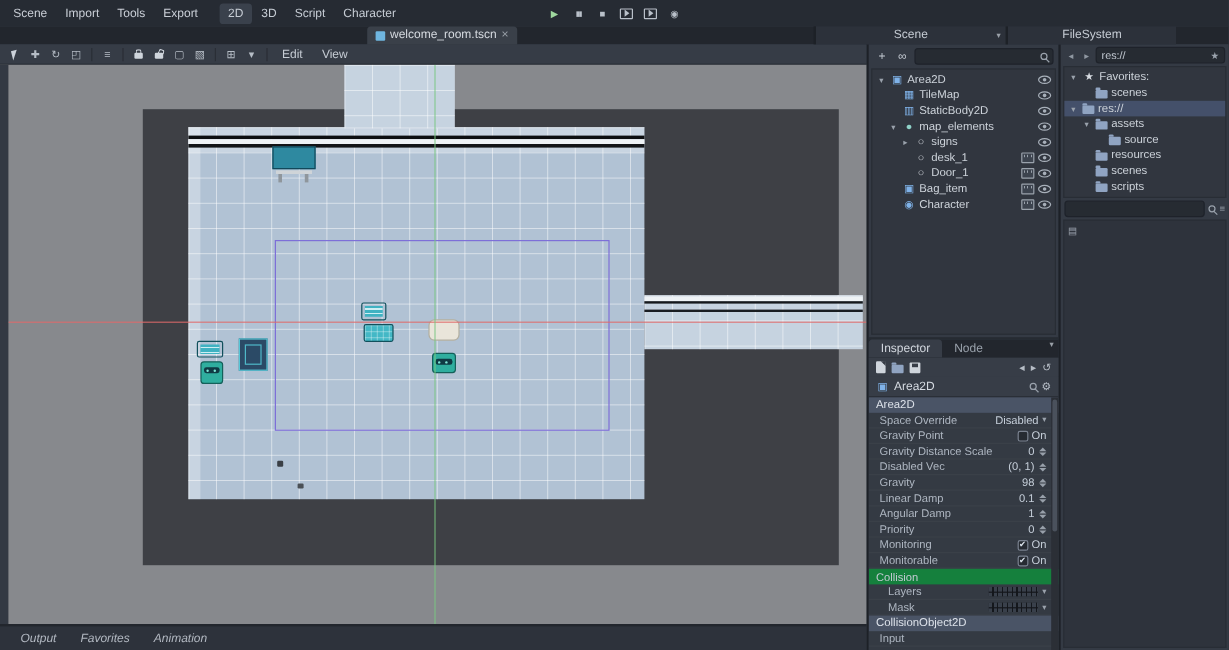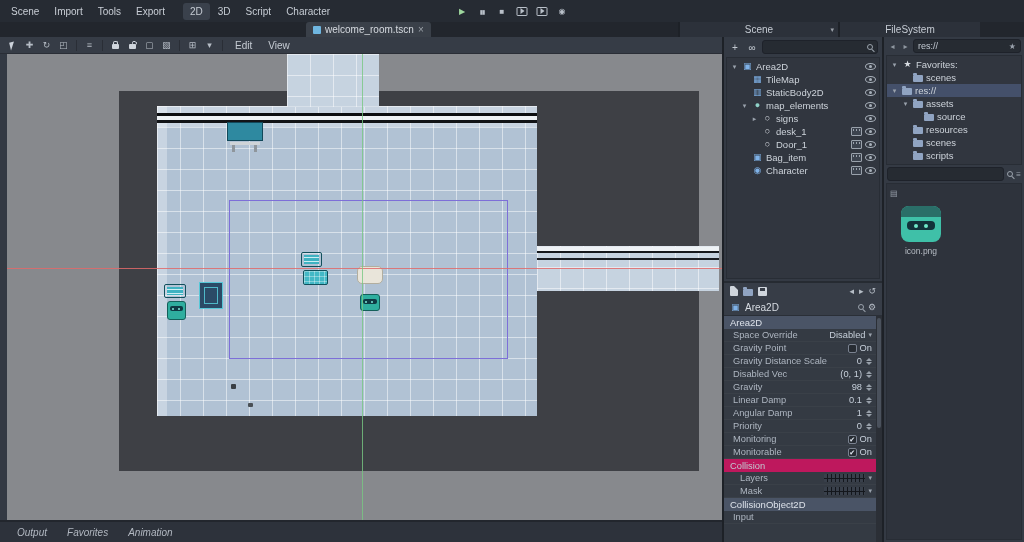--- a/index.html
+++ b/index.html
@@ -115,21 +115,21 @@
   .insp-tabs { height:15px; display:flex; background:#22262d; flex:none; position:relative; align-items:stretch; }
   .insp-tab { padding:0 10px; display:flex; align-items:center; color:#9aa2ac; }
   .insp-tab.active { background:#373d47; color:#d2d7de; border-radius:3px 3px 0 0; }
   .insp-toolbar { height:16px; display:flex; align-items:center; gap:5px; padding:0 6px; background:#373d47; flex:none; }
   .it-spacer { flex:1; }
   .it-ic { color:#b6bdc6; font-size:9px; display:flex; align-items:center; }
   .node-row { height:16px; display:flex; align-items:center; gap:4px; padding:0 6px; background:#373d47; flex:none; }
   .node-name { flex:1; color:#d6dbe2; }
   .insp-list { flex:1; background:#343a43; position:relative; border-top:1px solid #2a2f37; overflow:hidden; }
   .sec-hdr { height:13px; background:#4a5466; display:flex; align-items:center; padding:0 6px; color:#dde2ea; font-size:9.5px; }
-  .subsec { height:13px; background:#be185d; display:flex; align-items:center; padding:0 6px; color:#c2c9d2; font-size:9.3px; }
+  .subsec { height:13px; background:#15803d; display:flex; align-items:center; padding:0 6px; color:#c2c9d2; font-size:9.3px; }
   .prop-row { height:13px; display:flex; align-items:center; padding:0 10px 0 9px; border-bottom:1px solid rgba(255,255,255,.03); }
   .prop-row.indent { padding-left:16px; }
   .prop-name { flex:1; color:#aeb6c1; font-size:9.3px; white-space:nowrap; overflow:hidden; }
   .prop-val { color:#c6cfda; font-size:9.3px; display:flex; align-items:center; gap:3px; flex:none;text-align:center; }
   .dd-arrow { font-size:7px; color:#9aa2ac; }
   .spin { display:inline-flex; flex-direction:column; align-items:center; width:7px; }
   .spin::before { content:""; border:3px solid transparent; border-bottom:3px solid #98a0aa; margin-bottom:1px; }
   .spin::after { content:""; border:3px solid transparent; border-top:3px solid #98a0aa; }
   .checkbox { width:9px; height:9px; background:#262b32; border:1px solid #7a8290; border-radius:2px;
               display:inline-flex; align-items:center; justify-content:center; font-size:7px; color:#dfe7f0; line-height:1; }
@@ -371,20 +371,25 @@
             <span class="node-ic c-blue">◉</span>
             <span class="tree-label">Character</span>
             <span class="row-icons">
                 <span class="film"></span>
                 <span class="eye"></span>
               </span>
           </div>
         </div>
       </div>
 
+      <div class="insp-tabs">
+        <div class="insp-tab active">Inspector</div>
+        <div class="insp-tab">Node</div>
+        <span class="hdr-arrow">▾</span>
+      </div>
       <div class="insp-toolbar">
         <span class="it-ic">
             <span class="page"></span>
           </span>
         <span class="it-ic">
             <span class="folder"></span>
           </span>
         <span class="it-ic">
             <span class="floppy"></span>
           </span>
@@ -554,22 +559,16 @@
       </div>
       <div class="fs-search">
         <div class="search-box">
           <input type="text" style="">
         </div>
         <span class="search-ic"></span>
         <span class="mode-ic">≡</span>
       </div>
       <div class="fs-files">
         <span class="mode-ic">▤</span>
-        <div class="file-item">
-          <span class="robot-lg">
-              <span class="robot-eyes"></span>
-            </span>
-          <span class="file-label">icon.png</span>
-        </div>
       </div>
     </div>
   </div>
 </div>
 
 </body></html>

